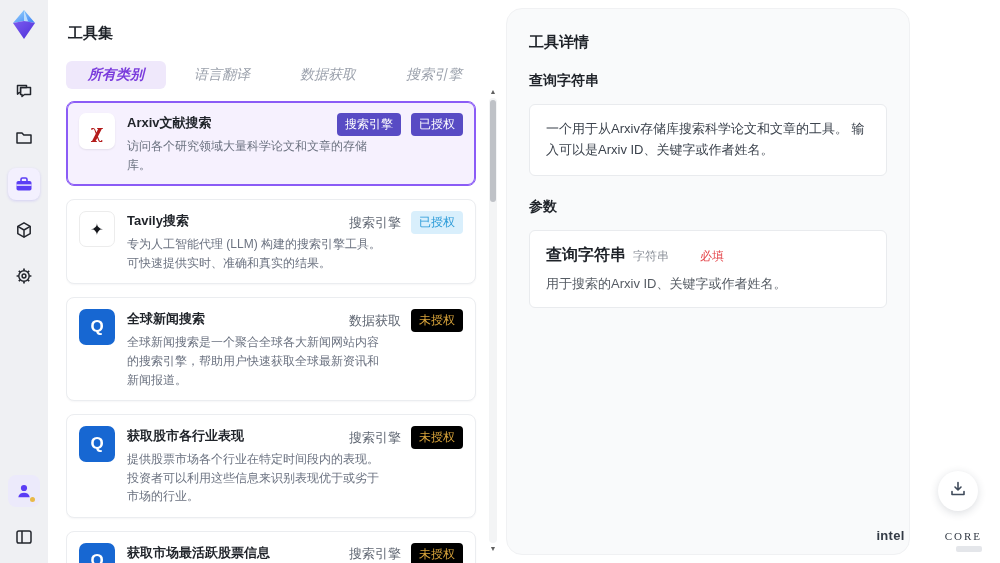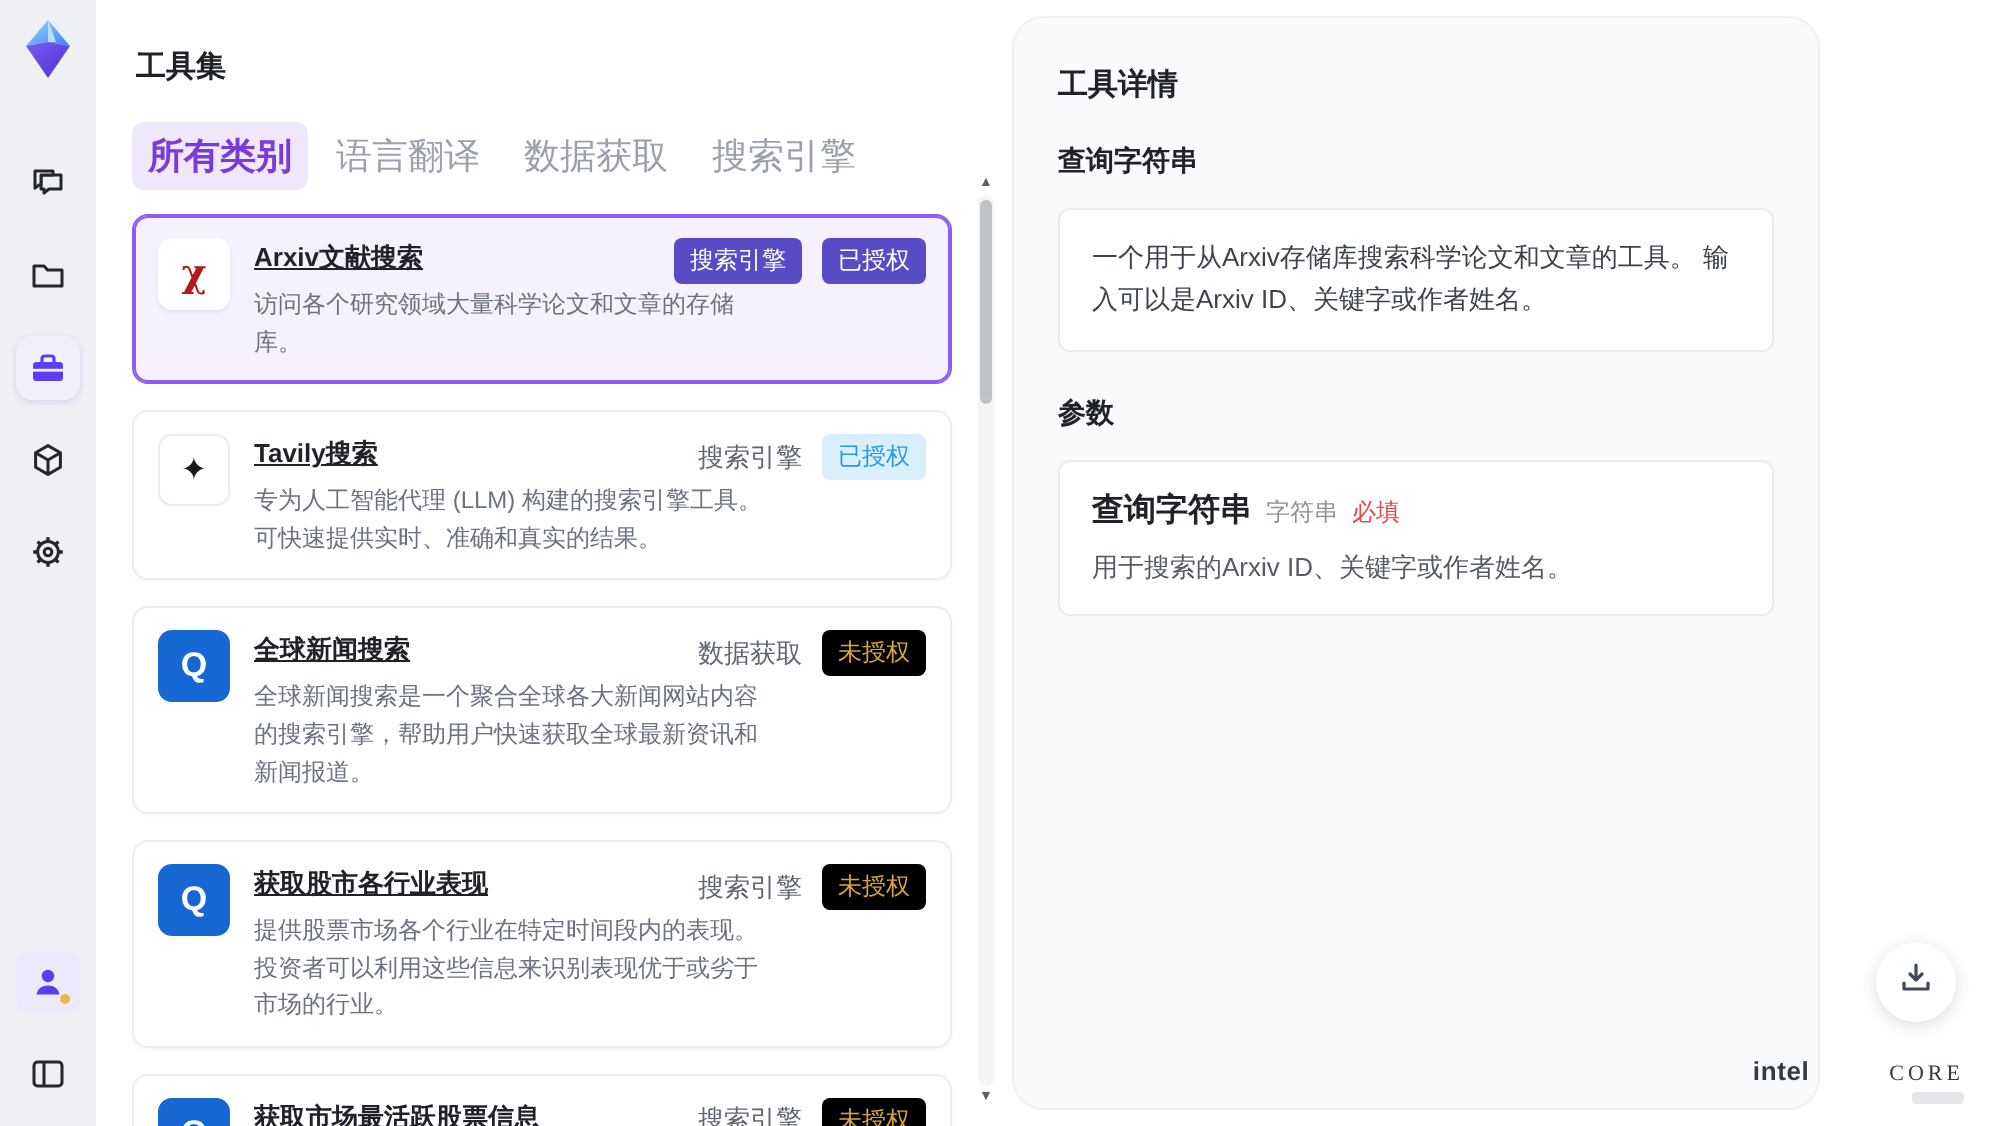--- a/index.html
+++ b/index.html
@@ -15,32 +15,32 @@
   .rail-item svg { display:block; }
   .rail-item.active { background:#f3f0fe; box-shadow:0 1px 3px rgba(91,61,245,.18); }
   .rail-spacer { flex:1; }
   .rail-item.user { background:#eceafb; position:relative; }
   .user-dot { position:absolute; right:5px; bottom:5px; width:5px; height:5px; border-radius:50%; background:#e9b949; }
 
   
   .list-panel { width:452px; flex:none; padding:16px 6px 0 18px; position:relative; }
   .list-title { font-size:15px; font-weight:bold; margin:8px 0 18px 2px; }
   .tabs { display:flex; align-items:center; gap:6px; margin-bottom:12px; }
-  .tab { font-size:18px; color:#9ba1ac; padding:5px 8px; border-radius:6px; cursor:pointer; white-space:nowrap; }
+  .tab { font-size:14px; color:#9ba1ac; padding:5px 22px; border-radius:6px; cursor:pointer; white-space:nowrap;font-style:italic; }
   .tab.active { background:#efe8fb; color:#7a3bdc; font-weight:bold; }
   .cards { height:466px; overflow:hidden; padding-right:18px; display:flex; flex-direction:column; gap:13px; }
 
   .tool-card { position:relative; background:#fff; border:1px solid #ebedf0; border-radius:8px; padding:11px 12px; display:flex; gap:12px; box-shadow:0 1px 2px rgba(30,35,48,.04); cursor:pointer; flex:none; }
   .tool-card.selected { background:#f6f1fe; border:1px solid #8b5cf6; box-shadow:0 0 0 1px #8b5cf6 inset; }
   .tool-icon { width:36px; height:36px; border-radius:7px; flex:none; display:flex; align-items:center; justify-content:center; font-size:19px; }
   .tool-icon.arxiv { background:#fff; color:#b31b1b; font-family:"DejaVu Serif",serif; font-weight:bold; box-shadow:0 1px 2px rgba(0,0,0,.08); }
   .tool-icon.tavily { background:#fff; border:1px solid #ececec; color:#16181d; font-size:16px; }
   .tool-icon.blueq { background:#1767d2; color:#fff; font-weight:bold; font-size:17px; }
   .tool-body { flex:1; min-width:0; }
-  .tool-name { font-size:13px; font-weight:bold; margin:1px 0 5px;text-decoration:underline; }
+  .tool-name { font-size:13px; font-weight:bold; margin:1px 0 5px; }
   .tool-desc { font-size:12px; line-height:1.55; color:#6b7280; max-width:262px; }
   .tool-tags { position:absolute; top:11px; right:12px; display:flex; align-items:center; gap:10px; }
   .badge { font-size:12px; padding:3px 8px; border-radius:4px; white-space:nowrap; }
   .badge.purple { background:#584bc4; color:#fff; }
   .cat-text { font-size:13px; color:#5f6672; white-space:nowrap; }
   .badge.blue { background:#d9effc; color:#2b9bd8; }
   .badge.yellow { background:#000000; color:#d9a43b; }
 
   
   .scrollbar { position:absolute; top:88px; bottom:10px; right:2px; width:10px; display:flex; flex-direction:column; align-items:center; }
@@ -51,21 +51,21 @@
   
   .detail-wrap { flex:1; padding:8px 8px 8px 6px; }
   .detail-panel { background:#f9fafb; border:1px solid #f0f1f3; border-radius:16px; height:100%; padding:18px 22px; }
   .detail-title { font-size:15px; font-weight:bold; margin:6px 0 20px; }
   .section-heading { font-size:14px; font-weight:bold; margin:0 0 14px; }
   .detail-box { background:#fff; border:1px solid #e9ebee; border-radius:6px; padding:14px 16px; margin-bottom:22px; }
   .intro-text { font-size:13px; color:#3c434d; line-height:1.6; }
   .param-line { display:flex; align-items:baseline; gap:7px; margin-bottom:9px; }
   .param-name { font-size:16px; font-weight:bold; }
   .param-type { font-size:12px; color:#8a8f98; }
-  .param-required { font-size:12px; color:#e5484d; }
+  .param-required { font-size:12px; color:#e5484d;margin-left:24px; }
   .param-desc { font-size:13px; color:#555b63; }
 
   
   .fab { position:absolute; right:22px; bottom:52px; width:40px; height:40px; border-radius:50%; background:#fff; box-shadow:0 2px 8px rgba(40,48,66,.16); display:flex; align-items:center; justify-content:center; cursor:pointer; }
   .brand { position:absolute; right:18px; bottom:20px; display:flex; align-items:baseline; gap:0; }
   .brand-intel { font-size:13px; font-weight:bold; color:#333a45; letter-spacing:.3px; }
   .brand-core { font-size:11px; color:#333a45; letter-spacing:2px; font-family:"Liberation Serif","DejaVu Serif",serif; }
   .brand-sub { position:absolute; right:0; bottom:-9px; height:6px; width:26px; background:#e4e6ea; border-radius:2px; }
 </style>
 </head>

